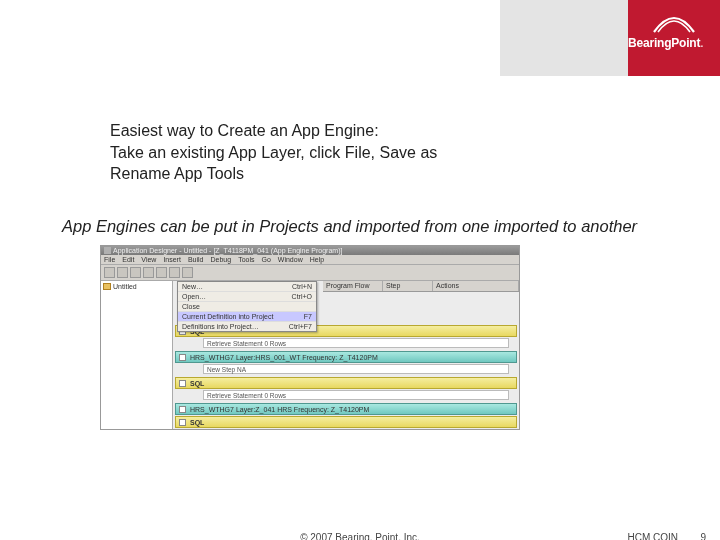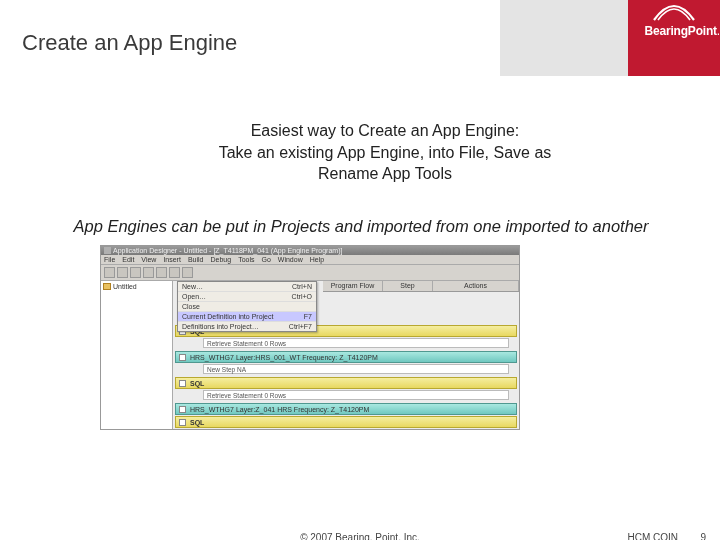--- a/index.html
+++ b/index.html
@@ -32,42 +32,41 @@
     background: #e4e4e4;
   }
   .red-block {
     position: absolute;
     left: 628px;
     top: 0;
     width: 92px;
     height: 76px;
     background: #c01930;
     color: #fff;
-    text-align: right;
-    padding-top: 0;
+    text-align: left;
+    padding-top: 12px;
   }
   .logo-arc {
     width: 44px;
     height: 22px;
     margin: 0 auto 2px;
     position: relative;
   }
   .logo-arc svg { display: block; }
   .brand {
     font-size: 12px;
     font-weight: bold;
     letter-spacing: -0.2px;
   }
   .brand .dot {
     color: #fff;
     font-weight: normal;
   }
   .body {
     padding: 40px 60px 8px 110px;
-    text-align: center;
   }
   .bullet-block {
     font-size: 16px;
     line-height: 1.35;
     color: #222;
     margin-bottom: 30px;
   }
   .italic-block {
     font-size: 16.5px;
     font-style: italic;
@@ -221,37 +220,36 @@
   }
   .pageno {
     position: absolute;
     right: 14px;
   }
 </style>
 </head>
 <body>
 
 <div class="header">
-  <div class="title">Create an App Engine</div>
   <div class="grey-block"></div>
   <div class="red-block">
     <div class="logo-arc">
       <svg viewBox="0 0 44 22" width="44" height="22">
         <path d="M2 20 Q22 -8 42 20" stroke="#fff" stroke-width="2.2" fill="none"></path>
         <path d="M6 20 Q22 -2 38 20" stroke="#fff" stroke-width="1.6" fill="none"></path>
       </svg>
     </div>
     <div class="brand"><span>BearingPoint</span><span class="dot">.</span></div>
   </div>
 </div>
 
 <div class="body">
   <div class="bullet-block">
     <div>Easiest way to Create an App Engine:</div>
-    <div>Take an existing App Engine, into File, Save as</div>
+    <div>Take an existing App Layer, click File, Save as</div>
     <div>Rename App Tools</div>
   </div>
   <div class="italic-block">App Engines can be put in Projects and imported from one imported to another</div>
 
   <div class="screenshot">
     <div class="ss-titlebar">
       <span class="icon-sq"></span>
       <span>Application Designer - Untitled - [Z_T4118PM_041 (App Engine Program)]</span>
     </div>
     <div class="ss-menubar">

